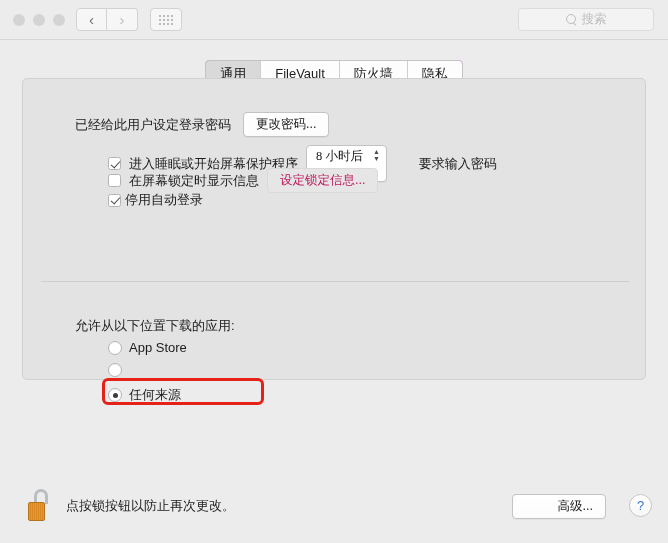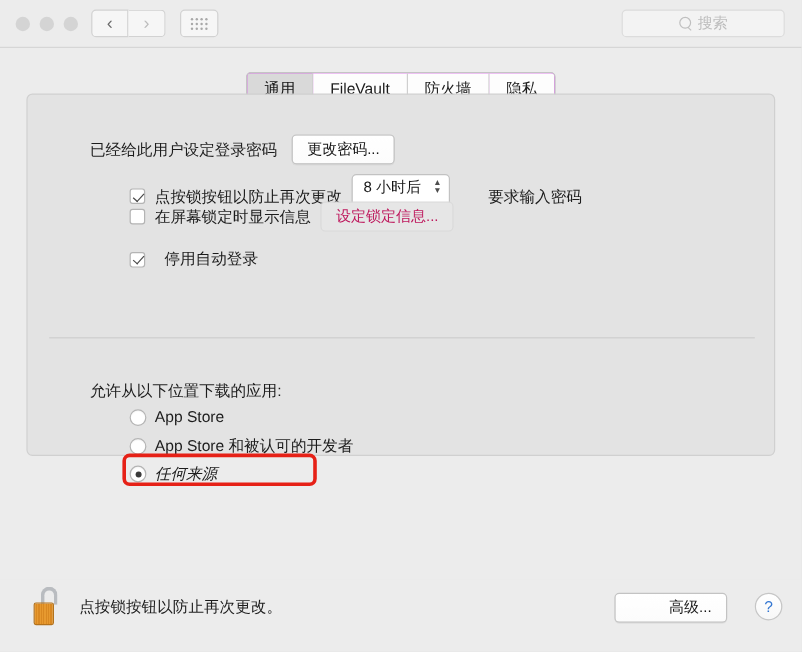--- a/index.html
+++ b/index.html
@@ -204,21 +204,21 @@
     color: #be185d;
     background: #e6e6e6;
     border-color: #dadada;
     box-shadow: none;
   }
 
   
   .cb-row { left: 85px; }
   .cb-row.r1 { top: 66px; gap: 8px; }
   .cb-row.r2 { top: 89px; gap: 8px; }
-  .cb-row.r3 { top: 128px; gap: 16px; align-items: center; }
+  .cb-row.r3 { top: 112px; gap: 4px; align-items: center; }
 
   .checkbox {
     width: 13px; height: 13px;
     flex: 0 0 auto;
     background: #ffffff;
     border: 1px solid #b4b4b4;
     border-radius: 2.5px;
     position: relative;
   }
   .checkbox.checked::after {
@@ -237,20 +237,21 @@
     gap: 10px;
     background: #ffffff;
     border: 1px solid #c2c2c2;
     border-radius: 4px;
     padding: 2px 6px 17px 9px;
     font-size: 12.5px;
     color: #161616;
     line-height: 16px;
     white-space: nowrap;
     box-shadow: 0 1px 0 rgba(0,0,0,.04);
+    font-family: Liberation Serif, serif;
   }
   .stepper {
     display: flex;
     flex-direction: column;
     align-items: center;
     justify-content: center;
     gap: 2px;
     color: #4d4d4d;
   }
   .stepper span { font-size: 7px; line-height: 5px; }
@@ -264,21 +265,21 @@
     height: 1px;
     background: #cecece;
   }
 
   
   .allow-label { position: absolute; left: 52px; top: 238px; }
 
   .radio-row { left: 85px; display: flex; align-items: center; gap: 7px; }
   .radio-row.a { top: 261px; }
   .radio-row.b { top: 284px; }
-  .radio-row.c { top: 307px; font-style: italic; }
+  .radio-row.c { top: 307px; }
 
   .radio {
     width: 14px; height: 14px;
     flex: 0 0 auto;
     background: #ffffff;
     border: 1px solid #b4b4b4;
     border-radius: 50%;
     position: relative;
     box-shadow: inset 0 1px 1px rgba(0,0,0,.04);
   }
@@ -431,21 +432,21 @@
 
   <div class="panel">
 
     <div class="row pw-row">
       <span class="label">已经给此用户设定登录密码</span>
       <span class="btn">更改密码...</span>
     </div>
 
     <div class="row cb-row r1">
       <span class="checkbox checked"></span>
-      <span class="label">点按锁按钮以防止再次更改</span>
+      <span class="label">进入睡眠或开始屏幕保护程序</span>
       <span class="popup">
         <span>8 小时后</span>
         <span class="stepper">
             <span>▲</span>
             <span>▼</span>
           </span>
       </span>
       <span class="label" style="margin-left:24px">要求输入密码</span>
     </div>
 
@@ -464,21 +465,20 @@
 
     <div class="label allow-label">允许从以下位置下载的应用:</div>
 
     <div class="row radio-row a">
       <span class="radio"></span>
       <span class="label">App Store</span>
     </div>
 
     <div class="row radio-row b">
       <span class="radio"></span>
-      <span class="label">App Store 和被认可的开发者</span>
     </div>
 
     <div class="row radio-row c">
       <span class="radio selected"></span>
       <span class="label">任何来源</span>
     </div>
 
     <div class="highlight-box"></div>
   </div>
 

